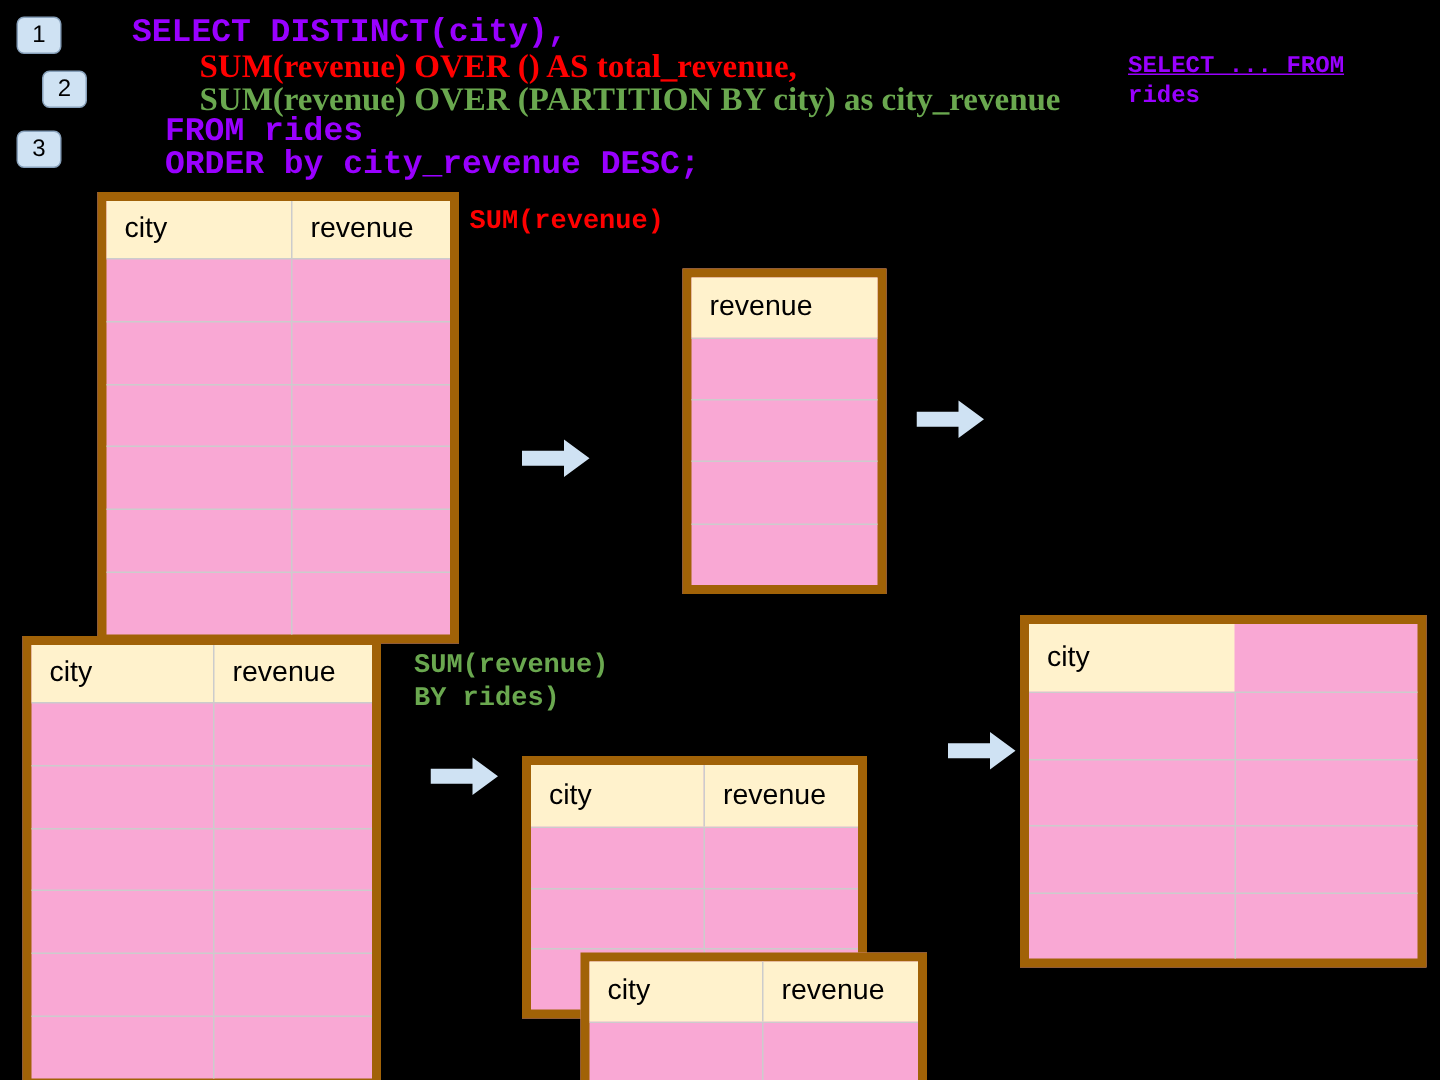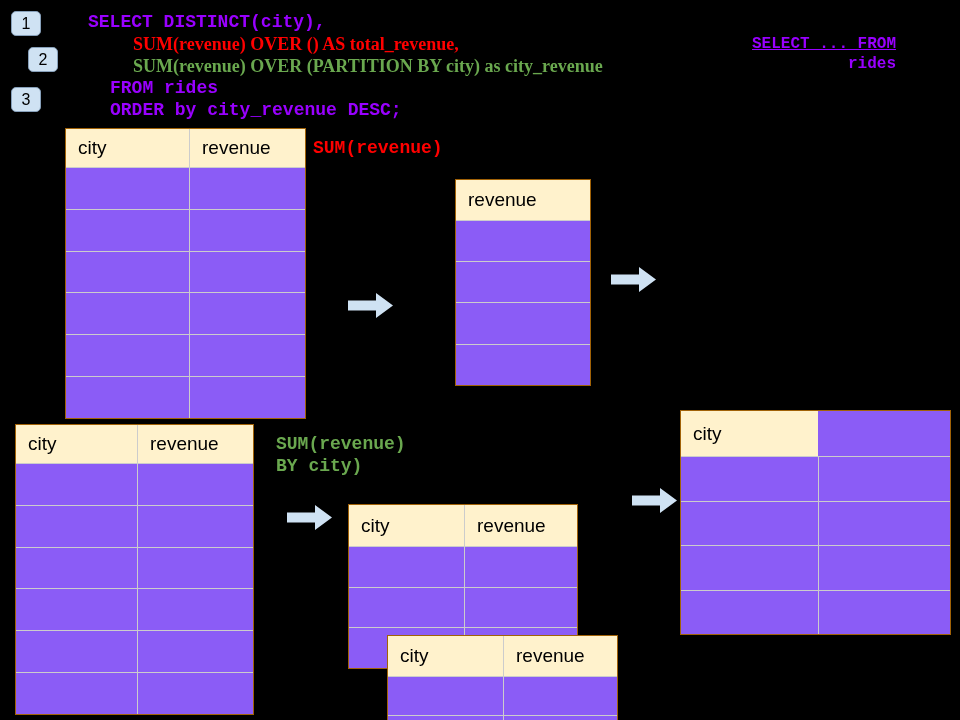--- a/index.html
+++ b/index.html
@@ -11,29 +11,29 @@
   .badge{position:absolute;width:30px;height:25px;background:#cfe2f3;
          border:1.5px solid #87a0ba;border-radius:5px;box-sizing:border-box;
          display:flex;align-items:center;justify-content:center;
          font:16px "Liberation Sans",sans-serif;color:#000;}
   .b1{left:11px;top:11px}.b2{left:28px;top:47px}.b3{left:11px;top:87px}
 
   
   .code{position:absolute;font-family:"Liberation Mono",monospace;font-weight:bold;
         white-space:pre;}
   .code .code-line{white-space:pre;}
-  .sql{left:88px;top:11px;font-size:18px;line-height:22px;}
+  .sql{left:88px;top:11px;font-size:22px;line-height:22px;}
   .sql .code-line:nth-child(2),.sql .code-line:nth-child(3){padding-left:45px;font-family:Liberation Serif, serif;}
   .sql .code-line:nth-child(4),.sql .code-line:nth-child(5){padding-left:22px;}
   .note-from{left:752px;top:34px;font-size:16px;line-height:20px;}
   .note-total{left:313px;top:137px;font-size:18px;line-height:23px;}
   .note-partition{left:276px;top:433px;font-size:18px;line-height:22px;}
 
   
-  .tbl{position:absolute;background:#8b5cf6;border:1px solid #a16207;box-sizing:border-box;}
+  .tbl{position:absolute;background:#f9a8d4;border:6px solid #a16207;box-sizing:border-box;}
   .trow{display:flex;box-sizing:border-box;}
   .brow{border-top:1px solid #ccc;}
   .cell{box-sizing:border-box;}
   .cell + .cell{border-left:1px solid #ccc;}
   .hcell{background:#fff2cc;color:#000;font:19px "Liberation Sans",sans-serif;
          display:flex;align-items:center;padding-left:12px;}
   .col-1{flex:1;}
 
   .tbl-a{left:65px;top:128px;width:241px;}
   .tbl-a .hrow{height:38px}.tbl-a .brow{height:41.8px}.tbl-a .col-0{width:123px}
@@ -56,23 +56,23 @@
 </head>
 <body>
 
 <div class="page">
 
   <div class="badge b1">1</div>
   <div class="badge b2">2</div>
   <div class="badge b3">3</div>
 
   <div class="code sql"><div class="code-line" style="color: rgb(153, 0, 255);">SELECT DISTINCT(city),</div><div class="code-line" style="color: rgb(255, 0, 0);">SUM(revenue) OVER () AS total_revenue,</div><div class="code-line" style="color: rgb(106, 168, 79);">SUM(revenue) OVER (PARTITION BY city) as city_revenue</div><div class="code-line" style="color: rgb(153, 0, 255);">FROM rides</div><div class="code-line" style="color: rgb(153, 0, 255);">ORDER by city_revenue DESC;</div></div>
-  <div class="code note-from"><div class="code-line" style="color: rgb(153, 0, 255); text-decoration: underline;">SELECT ... FROM</div><div class="code-line" style="color: rgb(153, 0, 255); text-align: right;">rides</div></div>
+  <div class="code note-from"><div class="code-line" style="color: rgb(153, 0, 255); text-decoration: underline;">SELECT ... FROM</div><div class="code-line" style="color: rgb(153, 0, 255);">rides</div></div>
   <div class="code note-total"><div class="code-line" style="color: rgb(255, 0, 0);">SUM(revenue)</div></div>
-  <div class="code note-partition"><div class="code-line" style="color: rgb(106, 168, 79);">SUM(revenue)</div><div class="code-line" style="color: rgb(106, 168, 79);">BY city)</div></div>
+  <div class="code note-partition"><div class="code-line" style="color: rgb(106, 168, 79);">SUM(revenue)</div><div class="code-line" style="color: rgb(106, 168, 79);">BY rides)</div></div>
 
   <div class="tbl tbl-a">
       <div class="trow hrow">
         <div class="cell hcell col-0">city</div>
         <div class="cell hcell col-1">revenue</div>
       </div>
       <div class="trow brow">
         <div class="cell col-0"></div>
         <div class="cell col-1"></div>
       </div>

